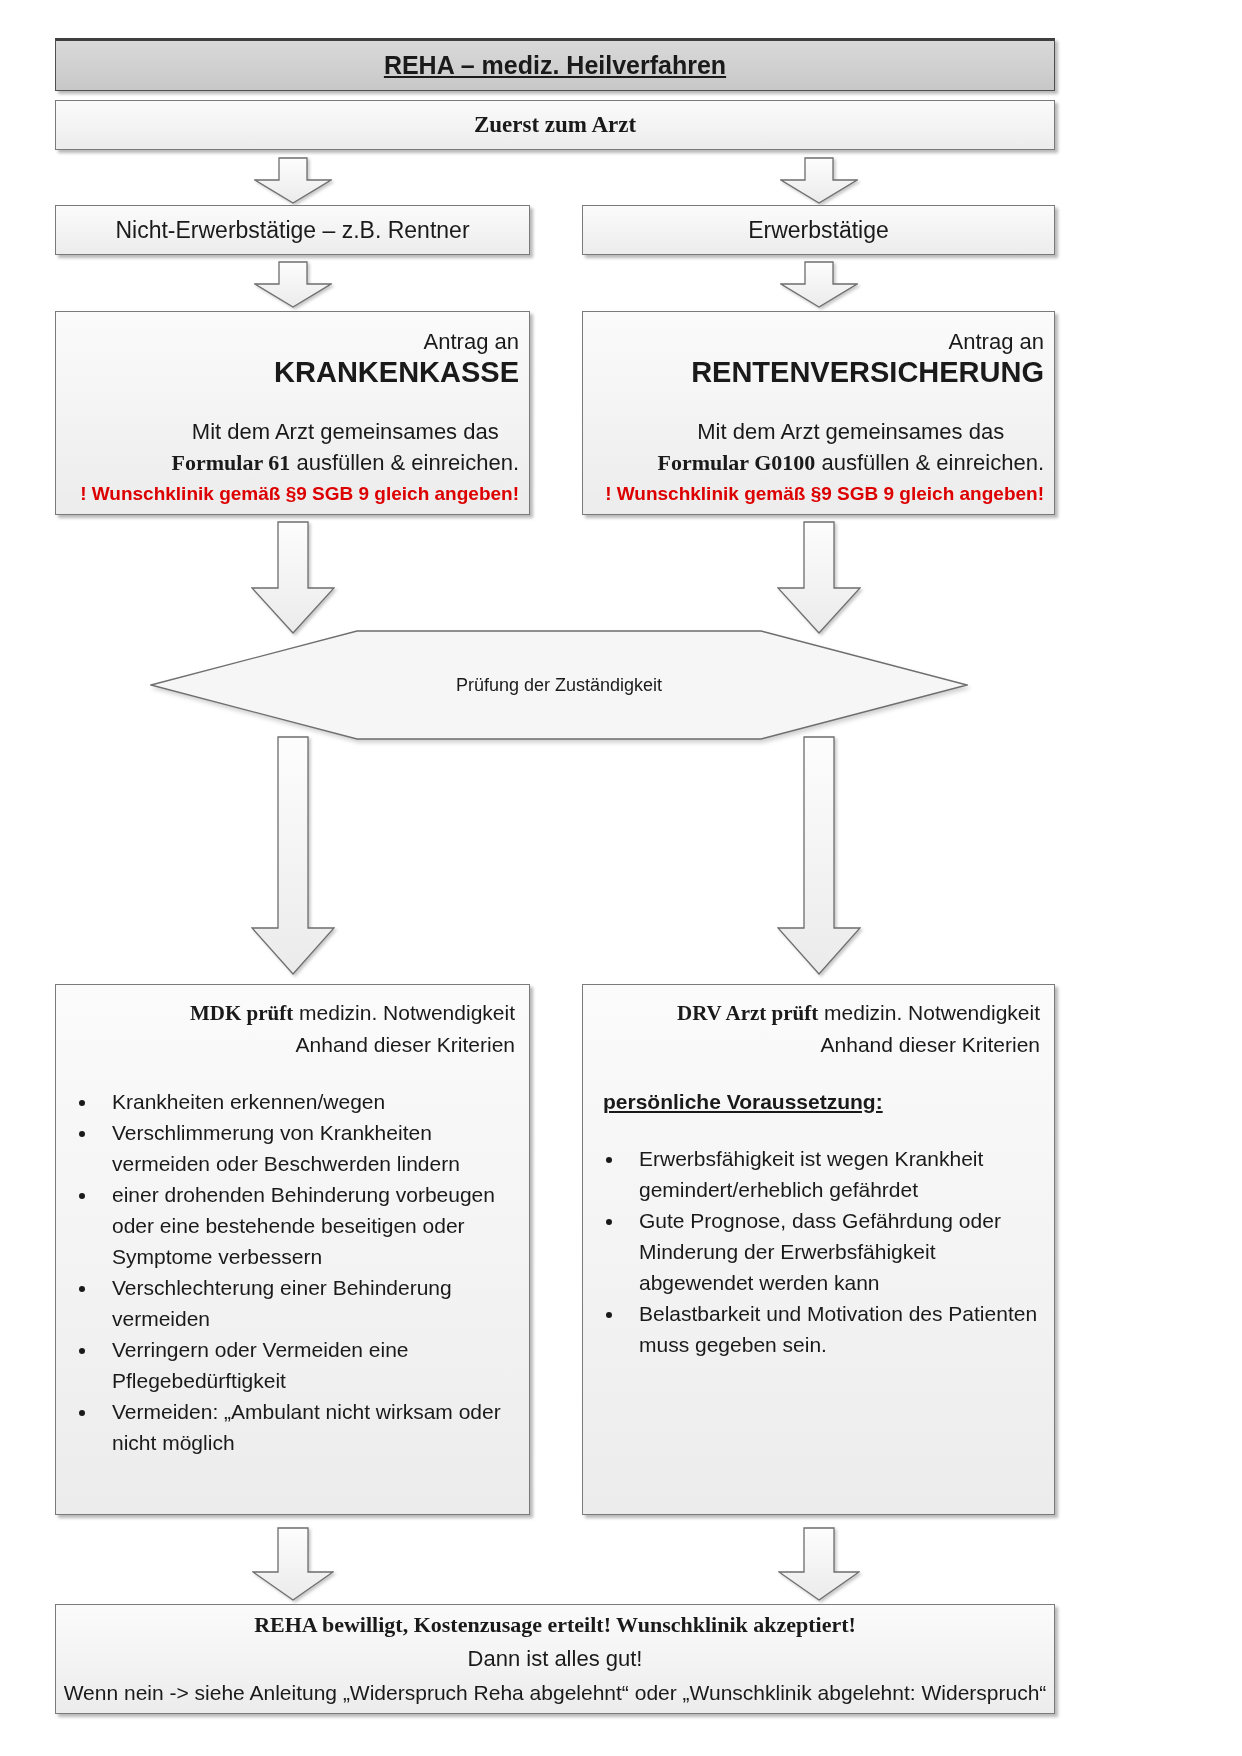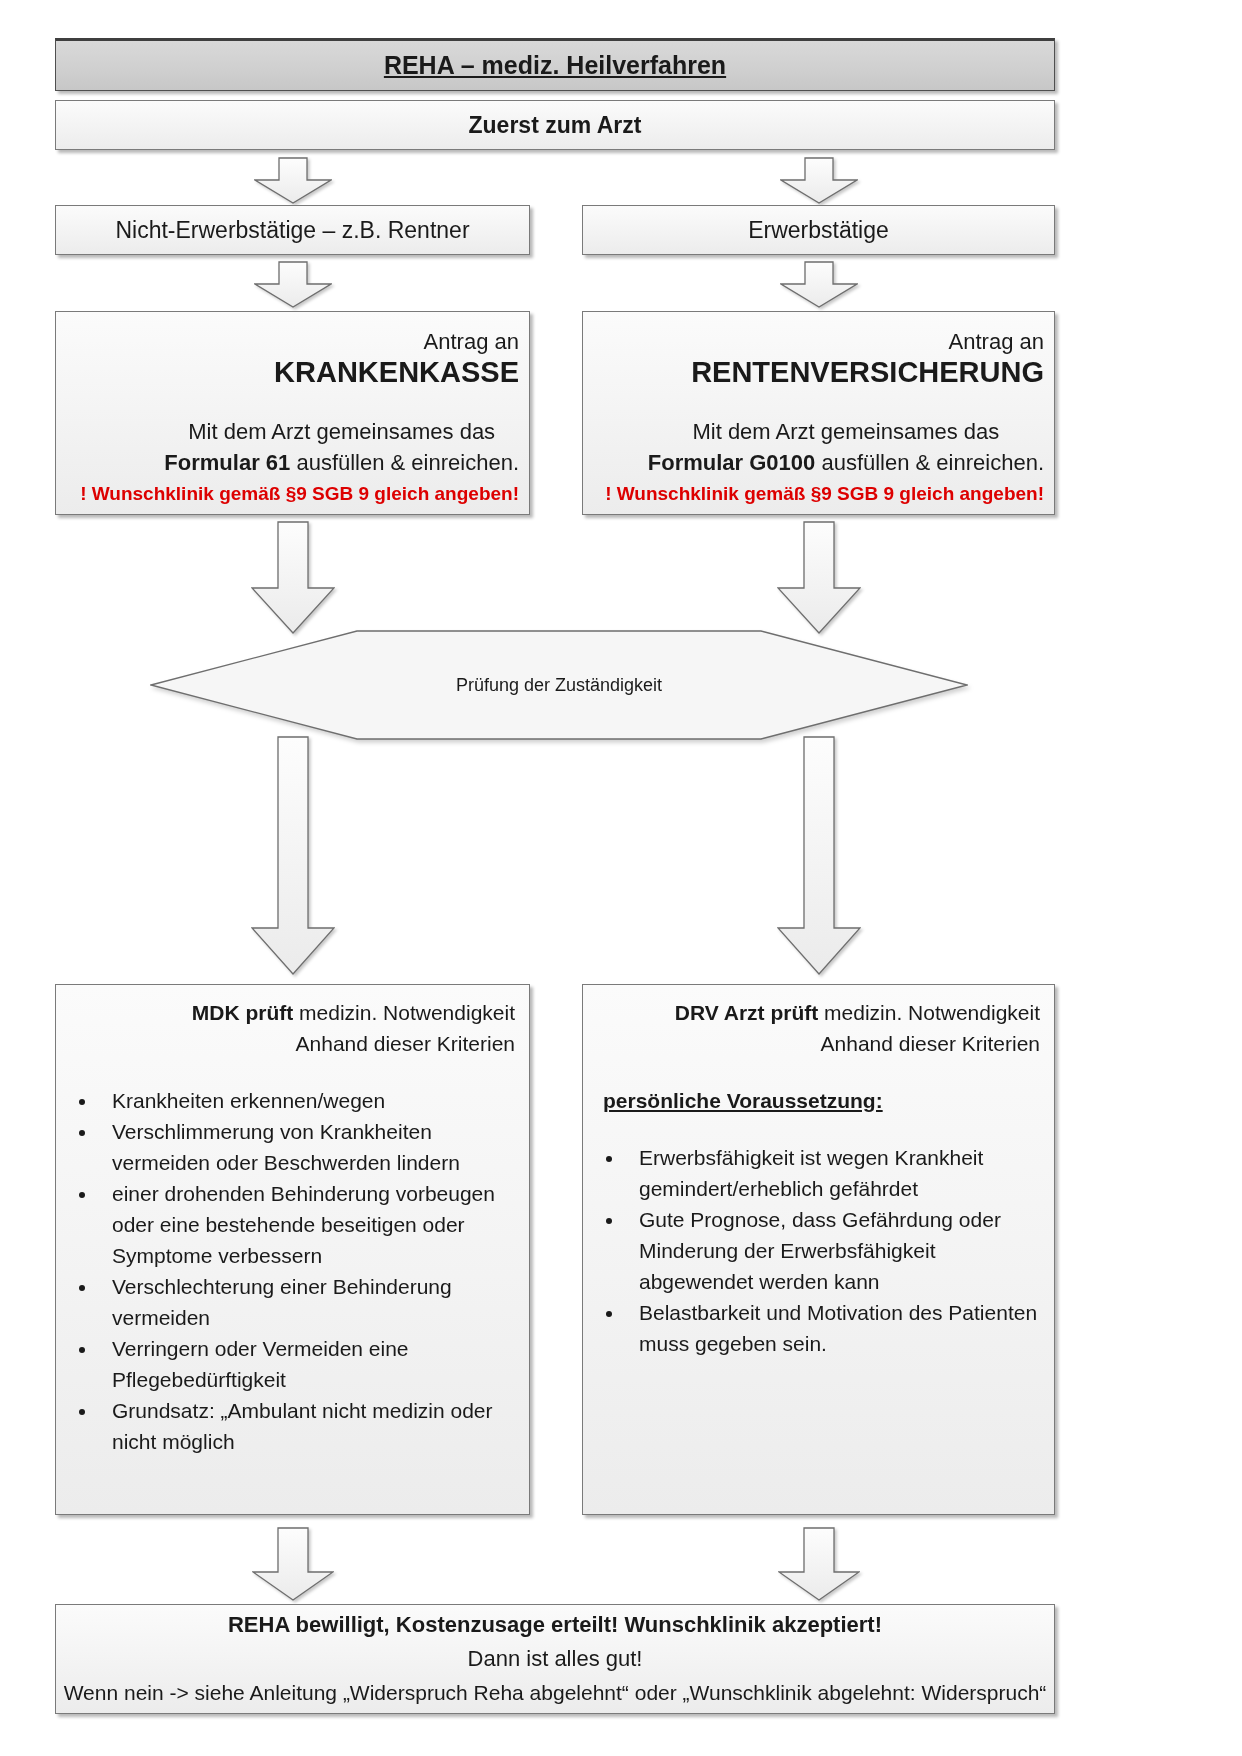--- a/index.html
+++ b/index.html
@@ -17,21 +17,21 @@
   .titlebar{
     background:linear-gradient(180deg,#d9d9d9 0%,#cfcfcf 60%,#c7c7c7 100%);
     border:1px solid #4f4f4f;border-top:3px solid #3f3f3f;
     display:flex;align-items:center;justify-content:center;
     font-size:25px;font-weight:bold;text-decoration:underline;
   }
   .bar{
     display:flex;align-items:center;justify-content:center;
     font-size:23px;
   }
-  .bold{font-weight:bold;}
+  .bold{font-weight:bold;font-family:Liberation Serif, serif;}
   .centered-col{display:flex;flex-direction:column;align-items:flex-end;text-align:center;}
   .antrag{padding:14px 10px 12px 10px;font-size:22px;line-height:31px;}
   .antrag .org{font-weight:bold;font-size:29px;}
   .antrag .body{margin-top:28px;}
   .warning{
     margin-top:auto;font-weight:bold;font-size:19px;color:#dd0000;white-space:nowrap;
   }
   .arrow-svg{position:absolute;filter:drop-shadow(2.5px 2.5px 1.5px rgba(0,0,0,0.22));}
   .hexwrap{position:absolute;left:150px;top:630px;width:818px;height:110px;}
   .hexwrap svg{position:absolute;left:0;top:0;filter:drop-shadow(2px 3px 2px rgba(0,0,0,0.18));}
@@ -141,21 +141,21 @@
     <div class="hdr">
       <span class="bold">MDK prüft</span><span> medizin. Notwendigkeit</span><br>
       <span>Anhand dieser Kriterien</span>
     </div>
     <ul class="crit">
       <li>Krankheiten erkennen/wegen</li>
       <li>Verschlimmerung von Krankheiten vermeiden oder Beschwerden lindern</li>
       <li>einer drohenden Behinderung vorbeugen oder eine bestehende beseitigen oder Symptome verbessern</li>
       <li>Verschlechterung einer Behinderung vermeiden</li>
       <li>Verringern oder Vermeiden eine Pflegebedürftigkeit</li>
-      <li>Grundsatz: „Ambulant nicht medizin oder nicht möglich</li>
+      <li>Vermeiden: „Ambulant nicht wirksam oder nicht möglich</li>
     </ul>
   </div>
 
   <div class="box bigbox" style="left:582px;top:984px;width:473px;height:531px;">
     <div class="hdr">
       <span class="bold">DRV Arzt prüft</span><span> medizin. Notwendigkeit</span><br>
       <span>Anhand dieser Kriterien</span>
     </div>
     <div class="subhead">persönliche Voraussetzung:</div>
     <ul class="crit">

